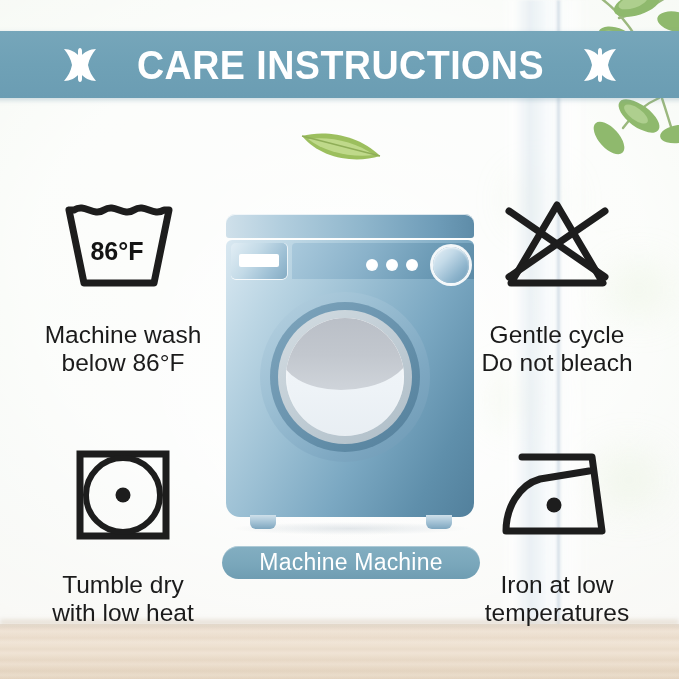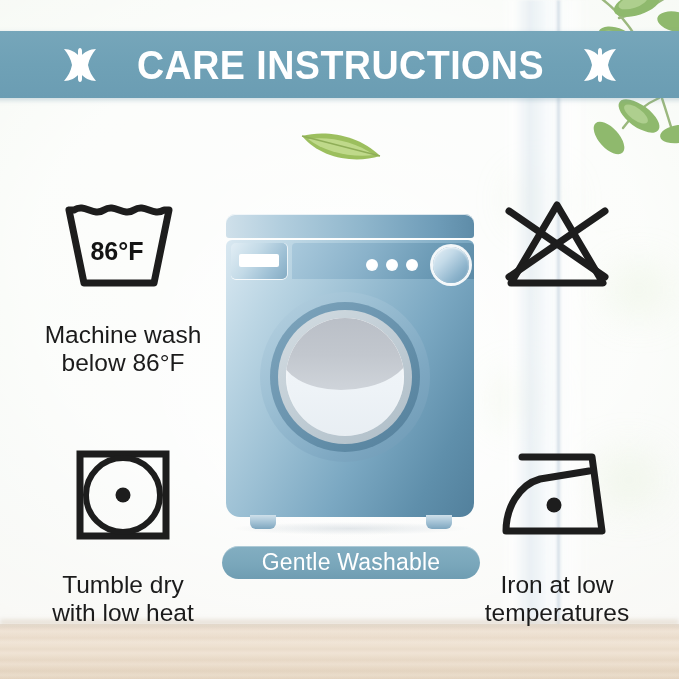--- a/index.html
+++ b/index.html
@@ -401,20 +401,22 @@
   </div>
 
   <div class="cell" id="cell-bleach">
     <div class="cell-icon">
       <svg width="116" height="96" viewBox="0 0 116 96">
         <path d="M58 8 L104 86 L12 86 Z" fill="none" stroke="#1d1d1d" stroke-width="7" stroke-linejoin="round"></path>
         <path d="M10 14 L106 80" stroke="#1d1d1d" stroke-width="7" stroke-linecap="round"></path>
         <path d="M106 14 L10 80" stroke="#1d1d1d" stroke-width="7" stroke-linecap="round"></path>
       </svg>
     </div>
+    <div class="cell-label">Gentle cycle
+Do not bleach</div>
   </div>
 
   <div class="cell" id="cell-dry">
     <div class="cell-icon">
       <svg width="104" height="98" viewBox="0 0 104 98">
         <rect x="9" y="8" width="86" height="82" fill="none" stroke="#1d1d1d" stroke-width="7"></rect>
         <circle cx="52" cy="49" r="37" fill="none" stroke="#1d1d1d" stroke-width="6"></circle>
         <circle cx="52" cy="49" r="7.5" fill="#1d1d1d"></circle>
       </svg>
     </div>
@@ -449,16 +451,16 @@
     <div class="m-door-ring"></div>
     <div class="m-door-ring2"></div>
     <div class="m-door-glass">
       <div class="m-door-shade"></div>
     </div>
     <div class="m-foot left"></div>
     <div class="m-foot right"></div>
   </div>
 
   <div class="badge">
-    <span class="badge-text">Gentle Washable</span>
+    <span class="badge-text">Machine Machine</span>
   </div>
 
 </div>
 
 </body></html>

